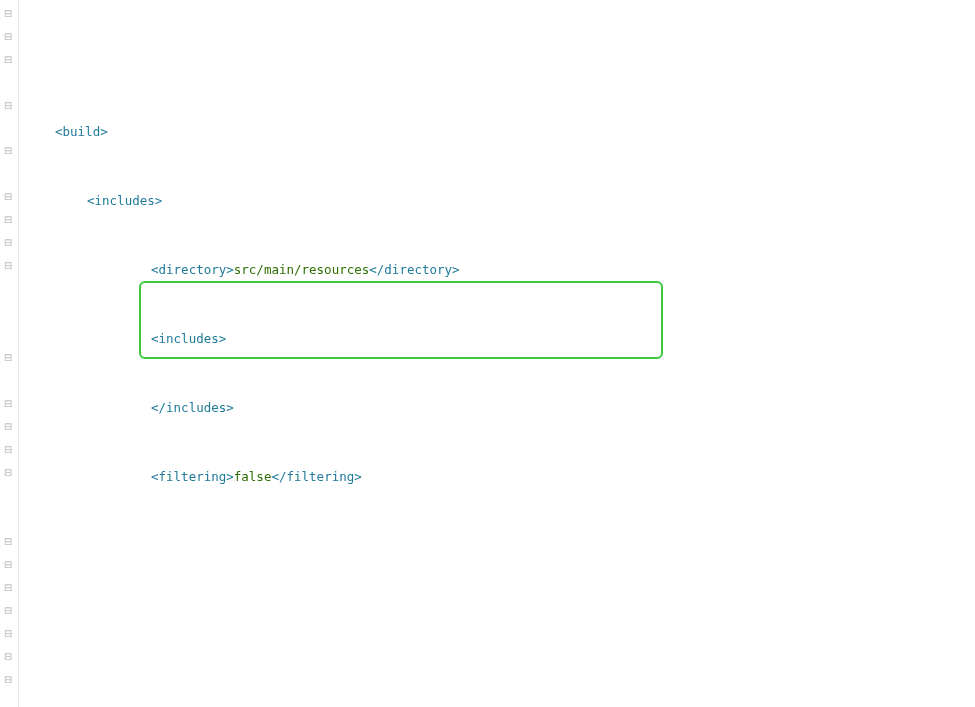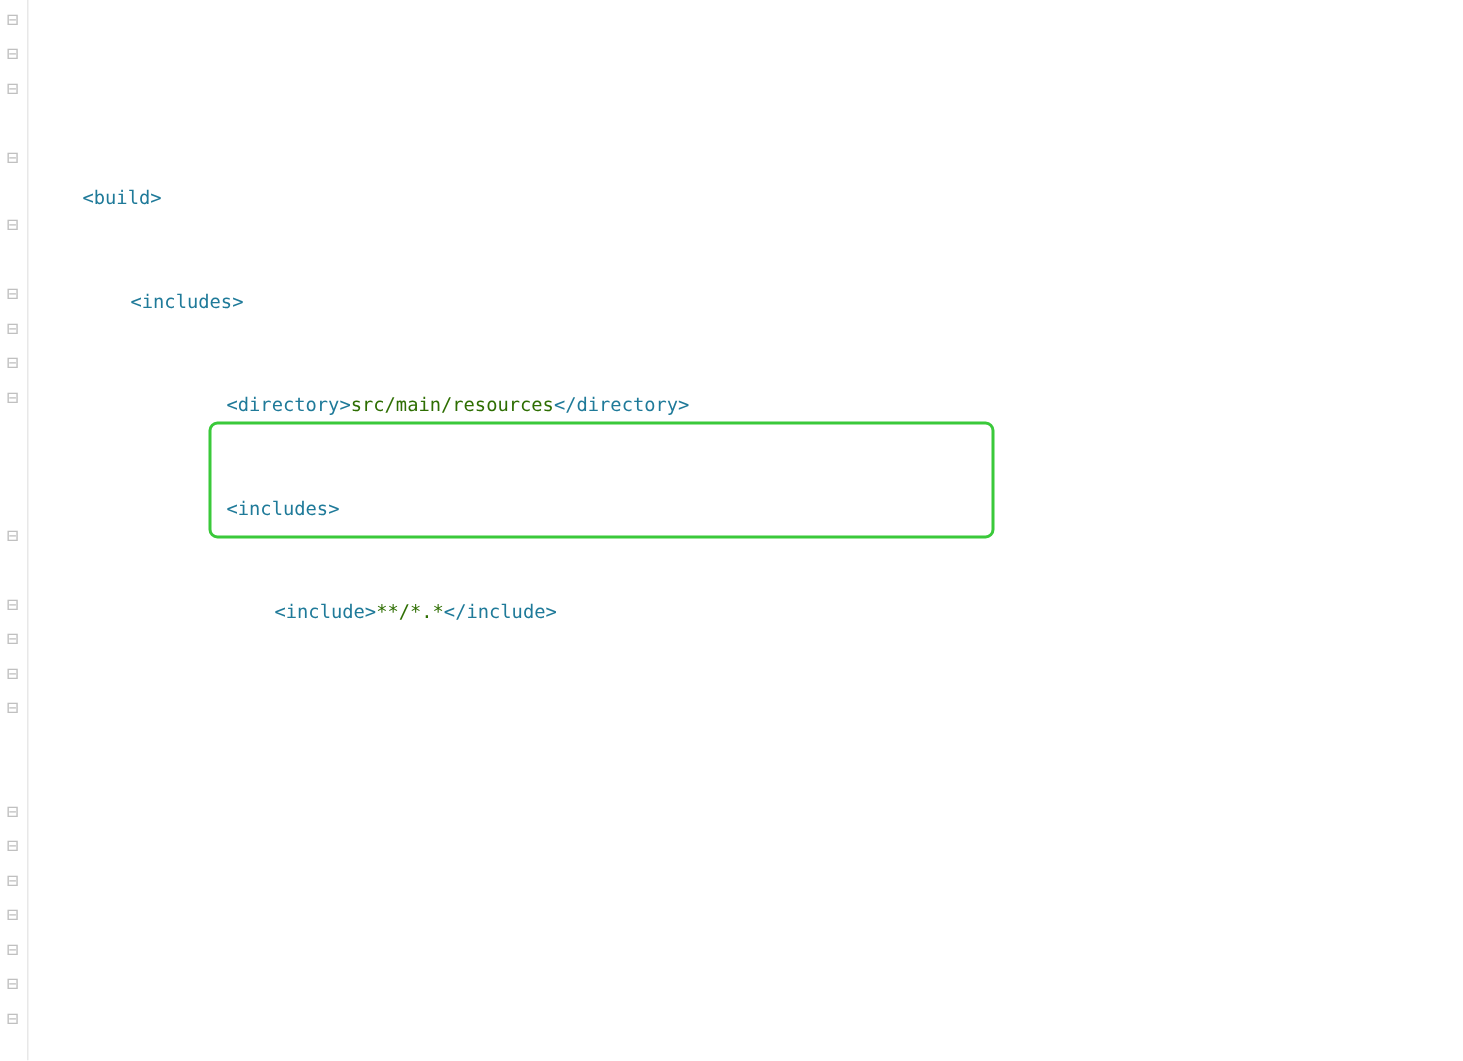--- a/index.html
+++ b/index.html
@@ -91,21 +91,22 @@
   </div>
 
   <div class="code">
 
     <div class="greenbox" style="left:120px; top:281px; width:520px; height:74px;"></div>
 
     <div class="line"><span class="indent ind1"></span><span class="t-angle">&lt;</span><span class="t-tag">build</span><span class="t-angle">&gt;</span></div>
     <div class="line"><span class="indent ind2"></span><span class="t-angle">&lt;</span><span class="t-tag">includes</span><span class="t-angle">&gt;</span></div>
     <div class="line"><span class="indent ind4"></span><span class="t-angle">&lt;</span><span class="t-tag">directory</span><span class="t-angle">&gt;</span><span class="t-text">src/main/resources</span><span class="t-angle">&lt;/</span><span class="t-tag">directory</span><span class="t-angle">&gt;</span></div>
     <div class="line"><span class="indent ind4"></span><span class="t-angle">&lt;</span><span class="t-tag">includes</span><span class="t-angle">&gt;</span></div>
-    <div class="line"><span class="indent ind5"></span><span class="t-angle">&lt;</span><span class="t-tag">include</span><span class="t-angle">&gt;</span><span class="t-text">**/*.*</span><span class="t-angle">&lt;/</span><span class="t-tag">include</span><span class="t-angle">&gt;</span></div>
+    <div class="line"><span class="indent ind4"></span><span class="t-angle">&lt;/</span><span class="t-tag">includes</span><span class="t-angle">&gt;</span></div>
+    <div class="line"><span class="indent ind4"></span><span class="t-angle">&lt;</span><span class="t-tag">filtering</span><span class="t-angle">&gt;</span><span class="t-text">false</span><span class="t-angle">&lt;/</span><span class="t-tag">filtering</span><span class="t-angle">&gt;</span></div>
     
     
     
     
     
     
     
     
     
     

